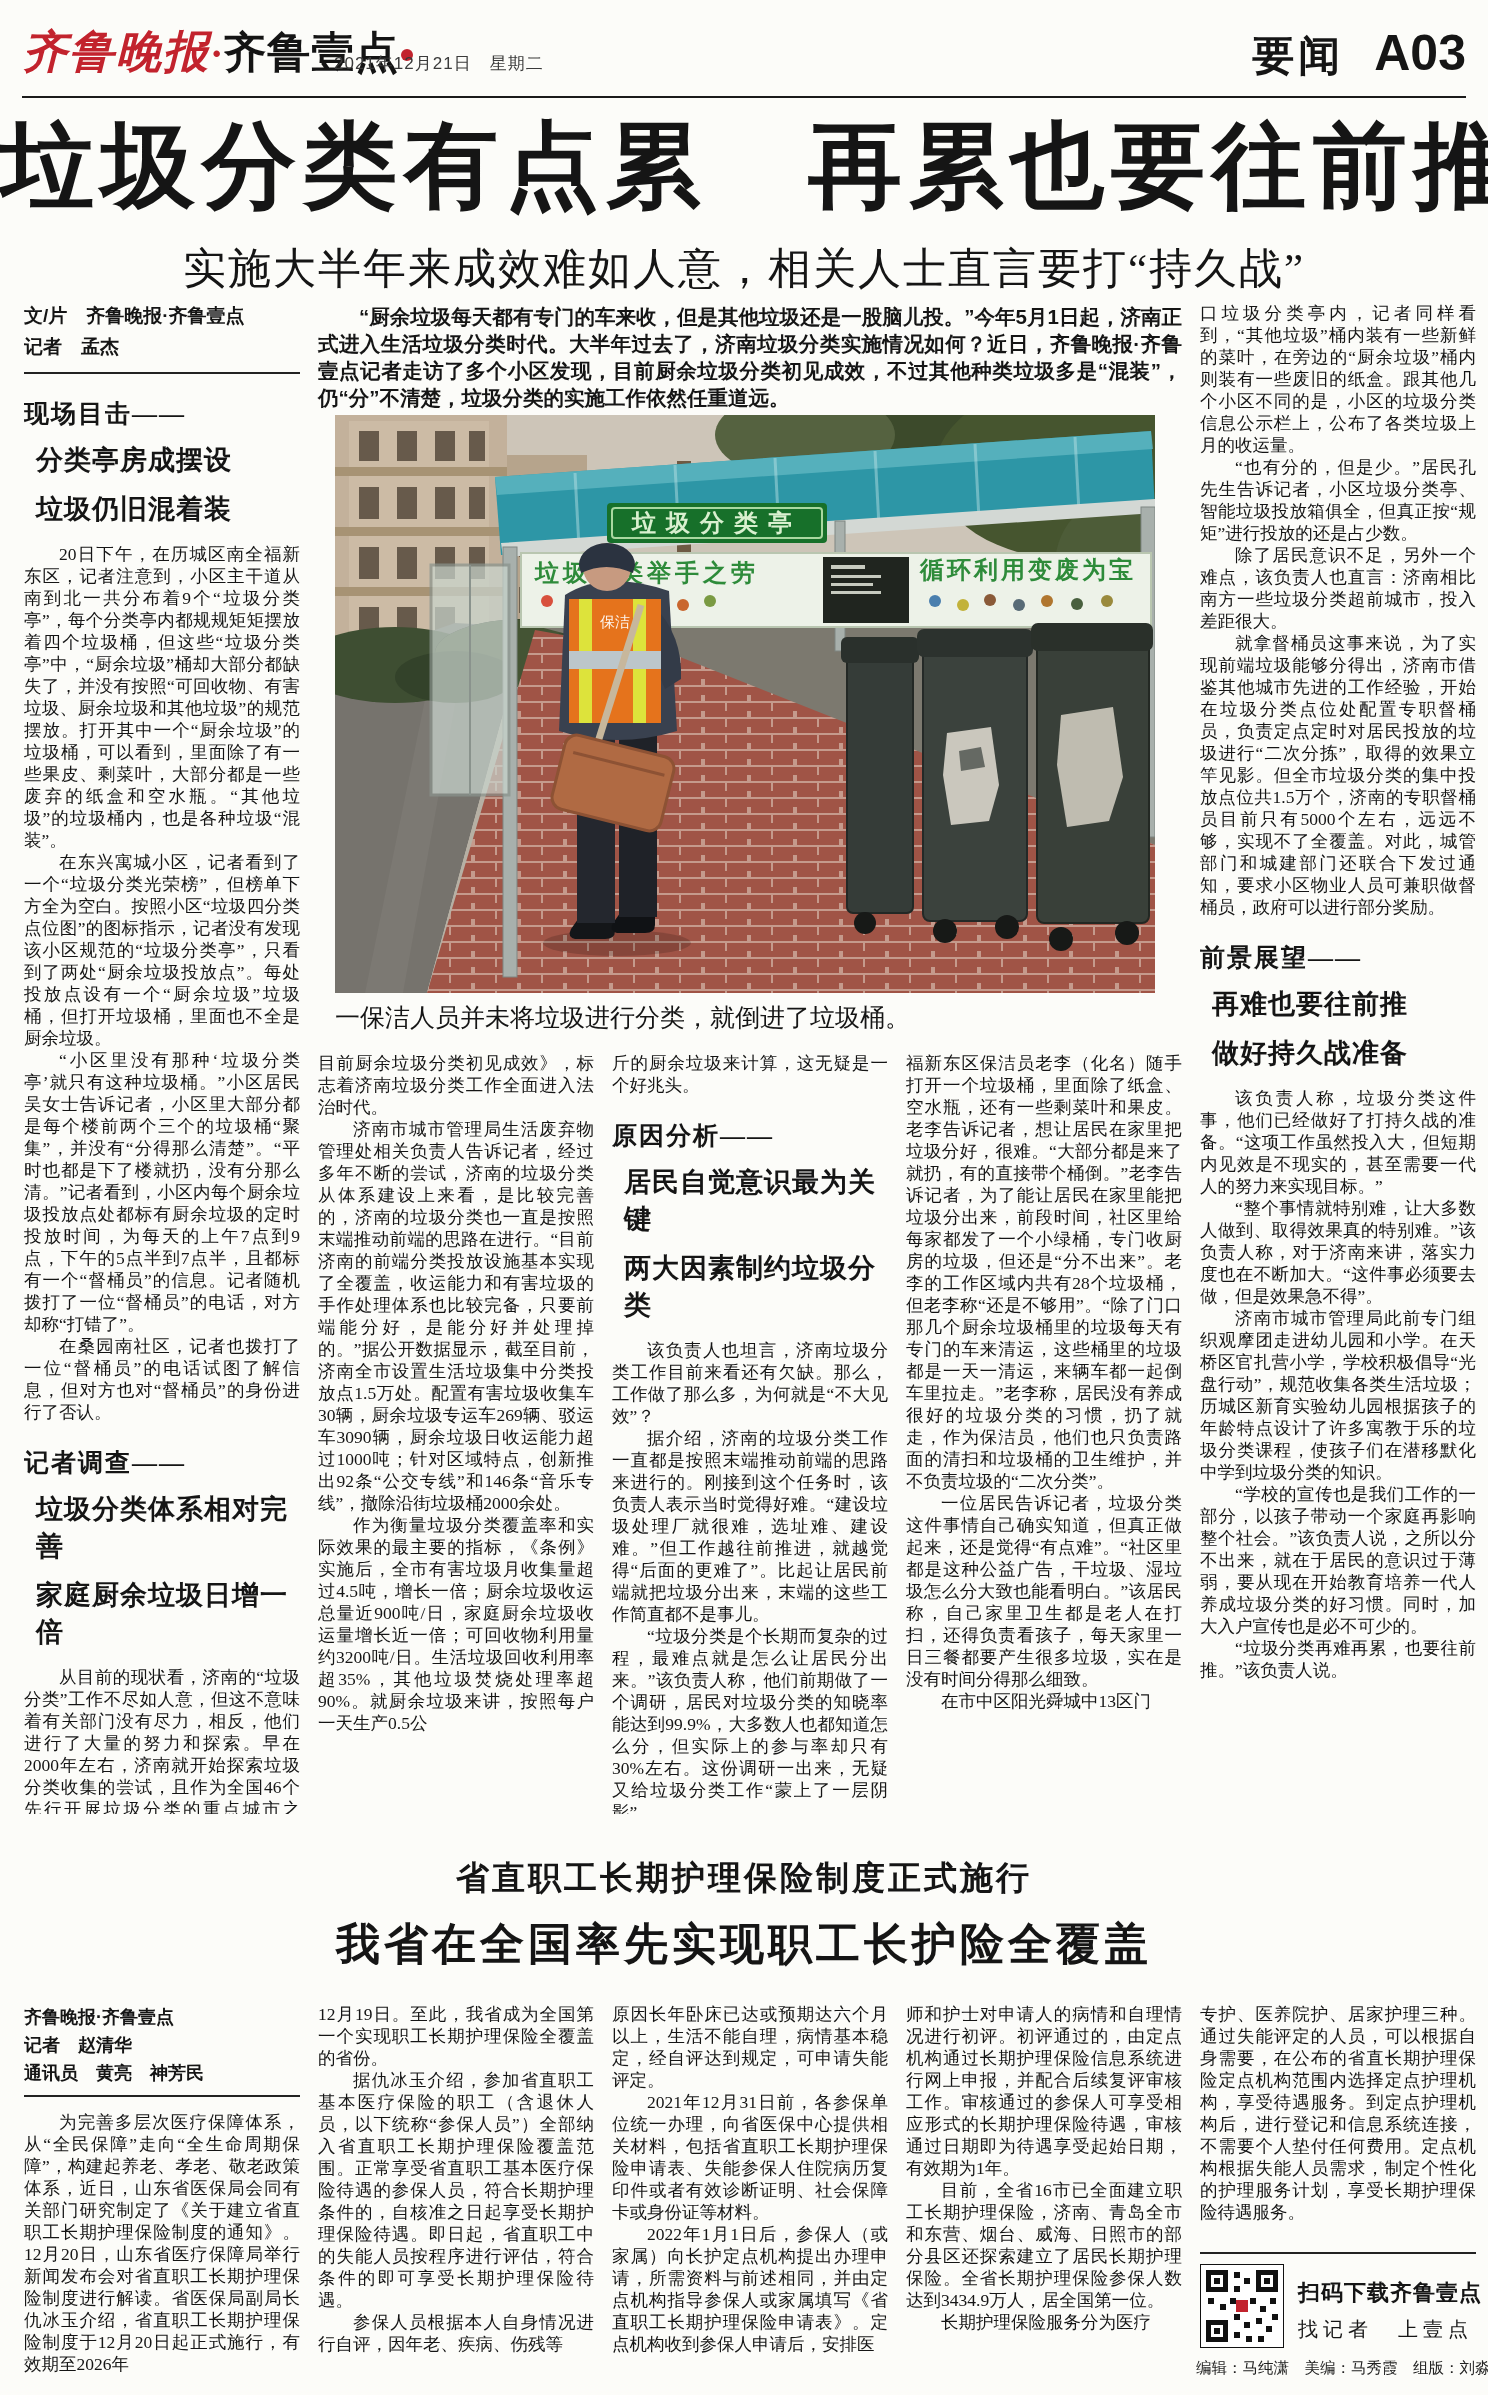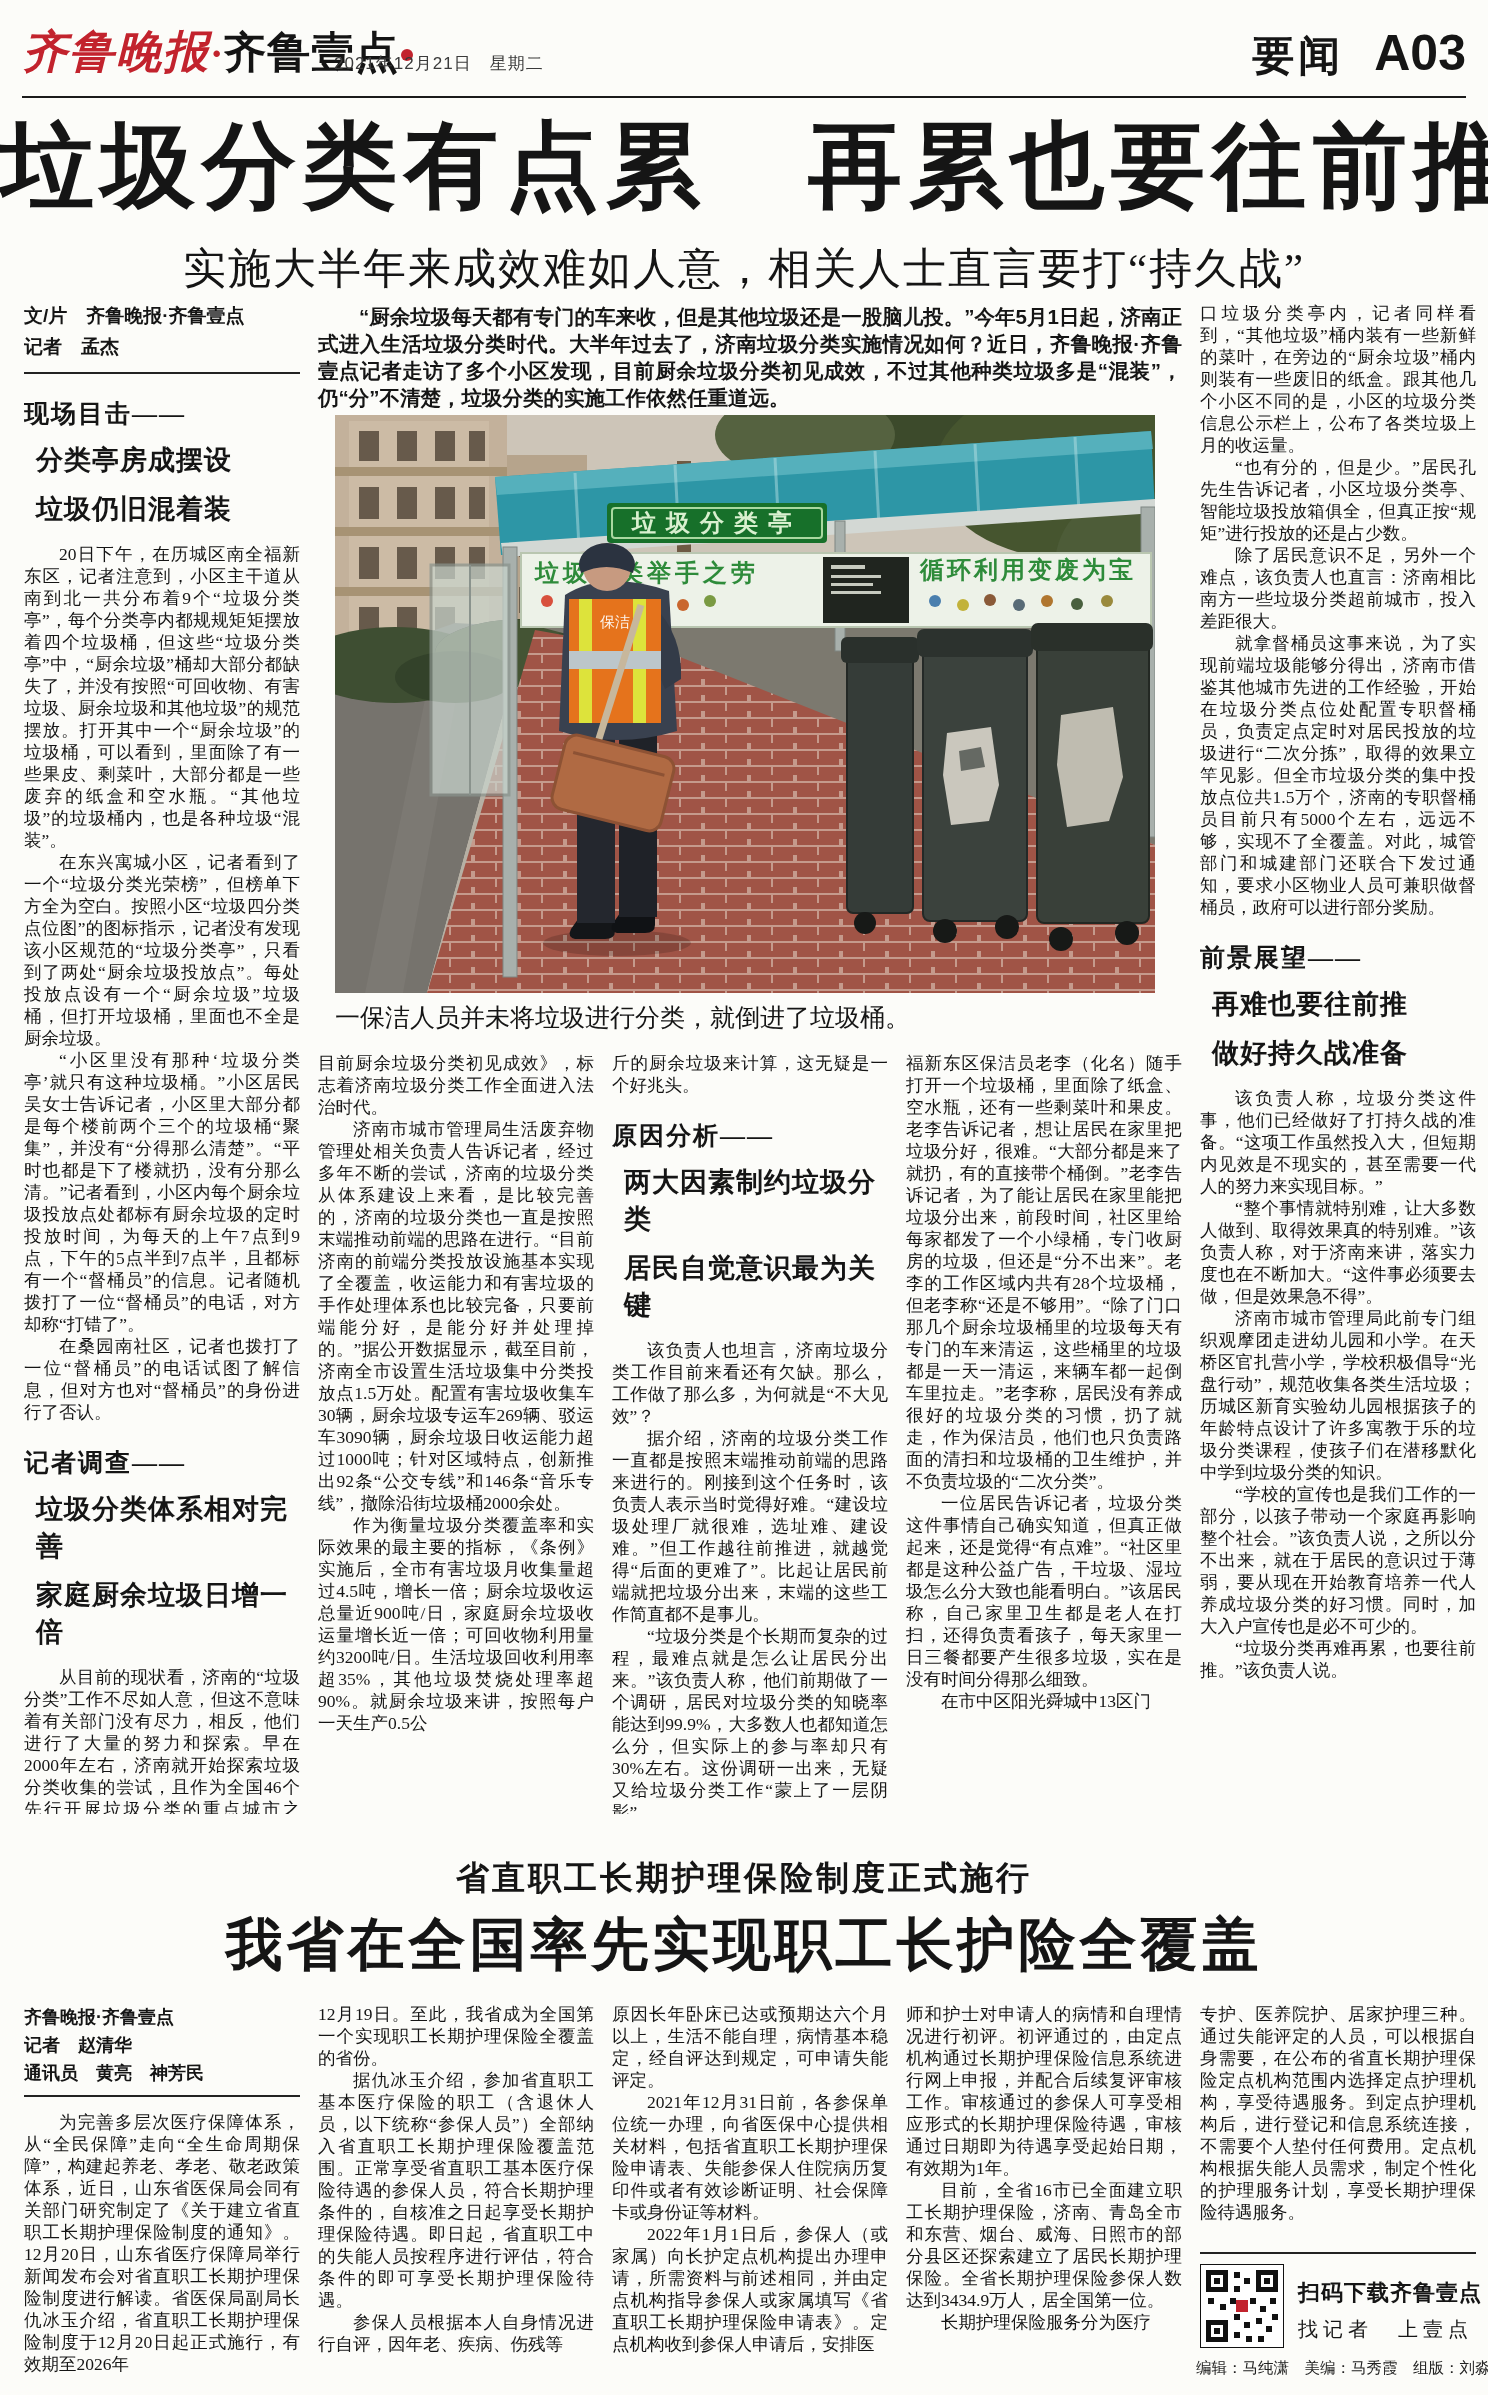--- a/index.html
+++ b/index.html
@@ -48,21 +48,21 @@
   
   .a1-lead{position:absolute;left:318px;top:303px;width:864px;font-family:"Liberation Sans","DejaVu Sans",sans-serif;
            font-weight:700;font-size:20.5px;line-height:27px;text-align:justify;text-indent:2em;}
   .photo{position:absolute;left:335px;top:415px;width:820px;height:578px;overflow:hidden;background:#cdc5b8;}
   .photo svg{display:block;}
   .caption{position:absolute;left:335px;top:1001px;width:820px;font-family:"Liberation Sans","DejaVu Sans",sans-serif;
            font-size:25px;font-weight:500;}
 
   
   .a2-kicker{position:absolute;top:1856px;left:0;width:100%;text-align:center;font-size:33px;font-weight:700;letter-spacing:3px;}
-  .a2-headline{position:absolute;top:1896px;left:0;width:100%;text-align:center;font-size:57px;font-weight:900;
+  .a2-headline{position:absolute;top:1896px;left:0;width:100%;text-align:center;font-size:44px;font-weight:900;
                letter-spacing:4px;line-height:98px;white-space:nowrap;}
   .byline2{font-family:"Liberation Sans","DejaVu Sans",sans-serif;font-size:18px;line-height:28px;font-weight:600;
            text-align:left;border-bottom:2px solid #222;padding-bottom:8px;margin-bottom:14px;}
 
   
   .qr-rule{position:absolute;left:1200px;top:2252px;width:276px;border-top:2px solid #222;}
   .qr-box{position:absolute;left:1200px;top:2262px;width:276px;height:90px;}
   .qr-code{position:absolute;left:0;top:2px;width:84px;height:84px;}
   .qr-text{position:absolute;left:98px;top:16px;width:178px;text-align:left;}
   .qr-t1{font-size:22px;font-weight:900;white-space:nowrap;letter-spacing:1px;}
@@ -296,22 +296,22 @@
   <div class="caption">一保洁人员并未将垃圾进行分类，就倒进了垃圾桶。</div>
 
   <div class="col c2 a1colmid">
       <div class="blk-cont">目前厨余垃圾分类初见成效》，标志着济南垃圾分类工作全面进入法治时代。</div>
       <div class="blk-p">济南市城市管理局生活废弃物管理处相关负责人告诉记者，经过多年不断的尝试，济南的垃圾分类从体系建设上来看，是比较完善的，济南的垃圾分类也一直是按照末端推动前端的思路在进行。“目前济南的前端分类投放设施基本实现了全覆盖，收运能力和有害垃圾的手作处理体系也比较完备，只要前端能分好，是能分好并处理掉的。”据公开数据显示，截至目前，济南全市设置生活垃圾集中分类投放点1.5万处。配置有害垃圾收集车30辆，厨余垃圾专运车269辆、驳运车3090辆，厨余垃圾日收运能力超过1000吨；针对区域特点，创新推出92条“公交专线”和146条“音乐专线”，撤除沿街垃圾桶2000余处。</div>
       <div class="blk-p">作为衡量垃圾分类覆盖率和实际效果的最主要的指标，《条例》实施后，全市有害垃圾月收集量超过4.5吨，增长一倍；厨余垃圾收运总量近900吨/日，家庭厨余垃圾收运量增长近一倍；可回收物利用量约3200吨/日。生活垃圾回收利用率超35%，其他垃圾焚烧处理率超90%。就厨余垃圾来讲，按照每户一天生产0.5公</div>
     </div>
   <div class="col c3 a1colmid">
       <div class="blk-cont">斤的厨余垃圾来计算，这无疑是一个好兆头。</div>
       <div class="blk-sec">原因分析——</div>
+      <div class="blk-sub">居民自觉意识最为关键</div>
       <div class="blk-sub">两大因素制约垃圾分类</div>
-      <div class="blk-sub">居民自觉意识最为关键</div>
       <div class="blk-p">该负责人也坦言，济南垃圾分类工作目前来看还有欠缺。那么，工作做了那么多，为何就是“不大见效”？</div>
       <div class="blk-p">据介绍，济南的垃圾分类工作一直都是按照末端推动前端的思路来进行的。刚接到这个任务时，该负责人表示当时觉得好难。“建设垃圾处理厂就很难，选址难、建设难。”但工作越往前推进，就越觉得“后面的更难了”。比起让居民前端就把垃圾分出来，末端的这些工作简直都不是事儿。</div>
       <div class="blk-p">“垃圾分类是个长期而复杂的过程，最难点就是怎么让居民分出来。”该负责人称，他们前期做了一个调研，居民对垃圾分类的知晓率能达到99.9%，大多数人也都知道怎么分，但实际上的参与率却只有30%左右。这份调研一出来，无疑又给垃圾分类工作“蒙上了一层阴影”。</div>
       <div class="blk-p">记者的采访也验证了该负责人的说法。</div>
     </div>
   <div class="col c4 a1colmid">
       <div class="blk-cont">福新东区保洁员老李（化名）随手打开一个垃圾桶，里面除了纸盒、空水瓶，还有一些剩菜叶和果皮。老李告诉记者，想让居民在家里把垃圾分好，很难。“大部分都是来了就扔，有的直接带个桶倒。”老李告诉记者，为了能让居民在家里能把垃圾分出来，前段时间，社区里给每家都发了一个小绿桶，专门收厨房的垃圾，但还是“分不出来”。老李的工作区域内共有28个垃圾桶，但老李称“还是不够用”。“除了门口那几个厨余垃圾桶里的垃圾每天有专门的车来清运，这些桶里的垃圾都是一天一清运，来辆车都一起倒车里拉走。”老李称，居民没有养成很好的垃圾分类的习惯，扔了就走，作为保洁员，他们也只负责路面的清扫和垃圾桶的卫生维护，并不负责垃圾的“二次分类”。</div>
       <div class="blk-p">一位居民告诉记者，垃圾分类这件事情自己确实知道，但真正做起来，还是觉得“有点难”。“社区里都是这种公益广告，干垃圾、湿垃圾怎么分大致也能看明白。”该居民称，自己家里卫生都是老人在打扫，还得负责看孩子，每天家里一日三餐都要产生很多垃圾，实在是没有时间分得那么细致。</div>
       <div class="blk-p">在市中区阳光舜城中13区门</div>
     </div>

